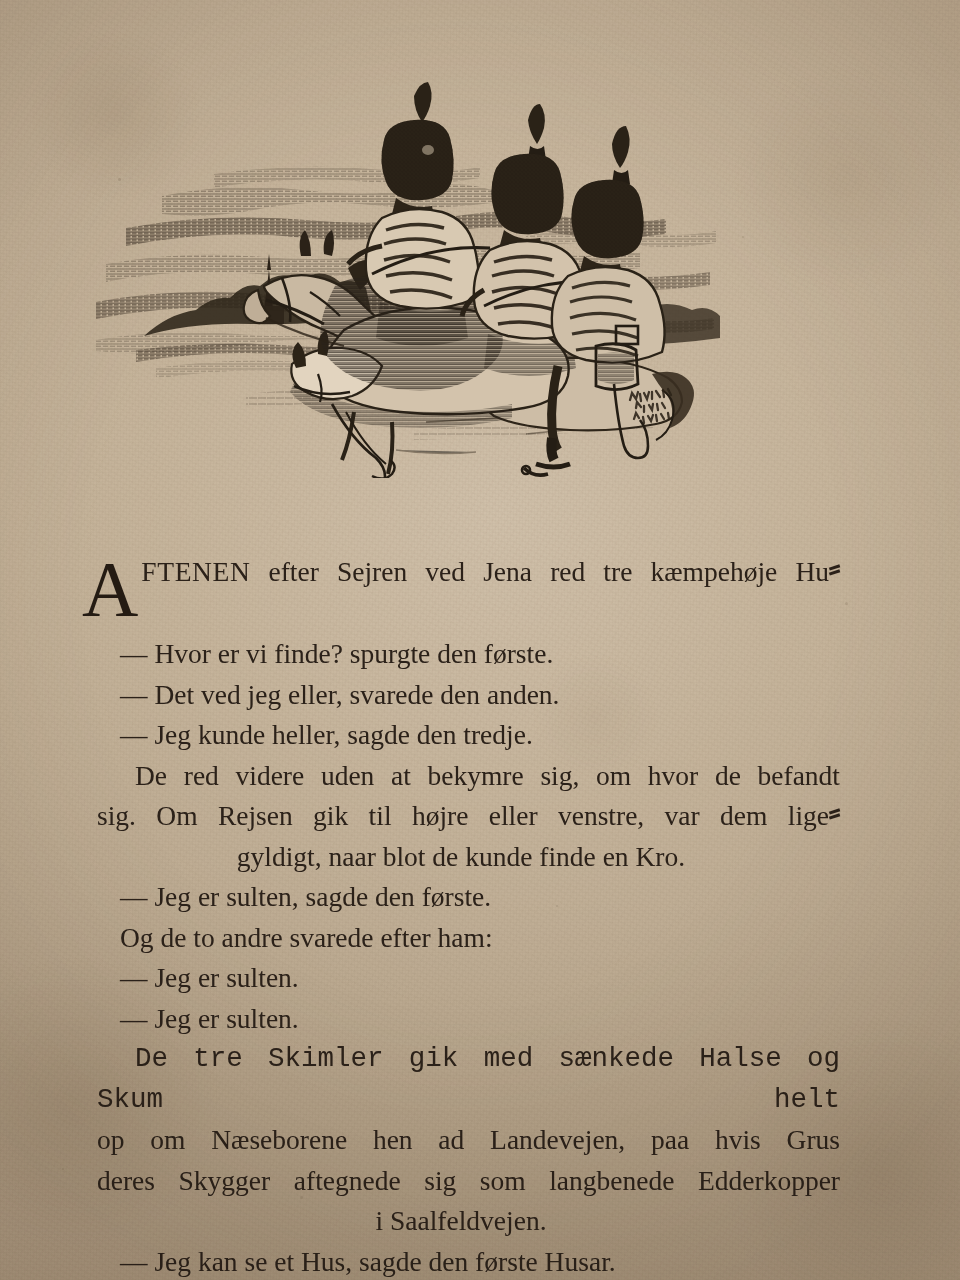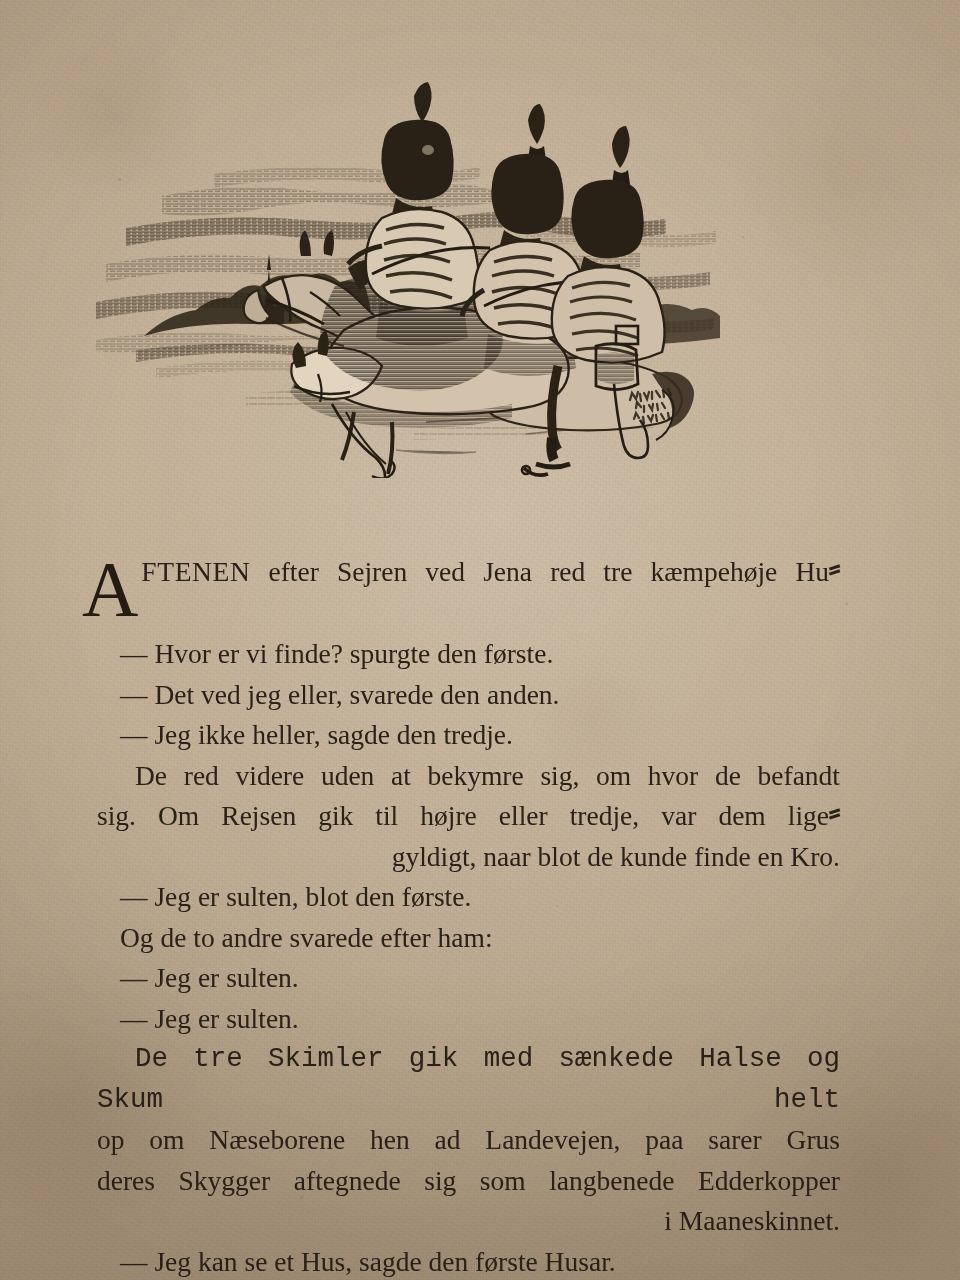--- a/index.html
+++ b/index.html
@@ -95,21 +95,21 @@
     font-family: "Liberation Serif", "DejaVu Serif", serif;
   }
   .smallcaps {
     font-variant: small-caps;
     letter-spacing: .6px;
   }
   .opening .l1, .opening .l2 { display: block; text-align: justify; }
   .opening .l1 { text-align-last: justify; }
   .dash-line { text-indent: 38px; }
   .jline { display: block; text-align: justify; text-align-last: justify; margin-left: 15px; }
-  .jlast  { display: block; text-align: right; }
+  .jlast  { display: block; text-align: center; }
 
   
   .oldhyphen {
     display: inline-block;
     width: 11px;
     height: 1em;
     position: relative;
     vertical-align: baseline;
   }
   .oldhyphen::before,
@@ -325,37 +325,37 @@
     <p class="opening">
       <span class="dropcap">A</span>
       <span class="l1">
         <span class="smallcaps">FTENEN</span>
         <span>efter Sejren ved Jena red tre kæmpehøje Hu</span><span class="oldhyphen"></span>
       </span>
     </p>
 
     <p class="dash-line">— Hvor er vi finde? spurgte den første.</p>
     <p class="dash-line">— Det ved jeg eller, svarede den anden.</p>
-    <p class="dash-line">— Jeg ikke heller, sagde den tredje.</p>
+    <p class="dash-line">— Jeg kunde heller, sagde den tredje.</p>
 
     <p>
       <span class="jline" style="text-indent:38px;">De red videre uden at bekymre sig, om hvor de befandt</span>
-      <span class="jline"><span>sig. Om Rejsen gik til højre eller tredje, var dem lige</span><span class="oldhyphen"></span></span>
+      <span class="jline"><span>sig. Om Rejsen gik til højre eller venstre, var dem lige</span><span class="oldhyphen"></span></span>
       <span class="jlast">gyldigt, naar blot de kunde finde en Kro.</span>
     </p>
 
-    <p class="dash-line">— Jeg er sulten, blot den første.</p>
+    <p class="dash-line">— Jeg er sulten, sagde den første.</p>
     <p class="dash-line">Og de to andre svarede efter ham:</p>
     <p class="dash-line">— Jeg er sulten.</p>
     <p class="dash-line">— Jeg er sulten.</p>
 
     <p>
       <span class="jline" style="text-indent:38px;font-family:Liberation Mono, monospace;">De tre Skimler gik med sænkede Halse og Skum helt</span>
-      <span class="jline">op om Næseborene hen ad Landevejen, paa sarer Grus</span>
+      <span class="jline">op om Næseborene hen ad Landevejen, paa hvis Grus</span>
       <span class="jline">deres Skygger aftegnede sig som langbenede Edderkopper</span>
-      <span class="jlast">i Maaneskinnet.</span>
+      <span class="jlast">i Saalfeldvejen.</span>
     </p>
 
     <p class="dash-line">— Jeg kan se et Hus, sagde den første Husar.</p>
   </div>
 
   <div class="ink-fade"></div>
 </div>
 
 </body></html>

